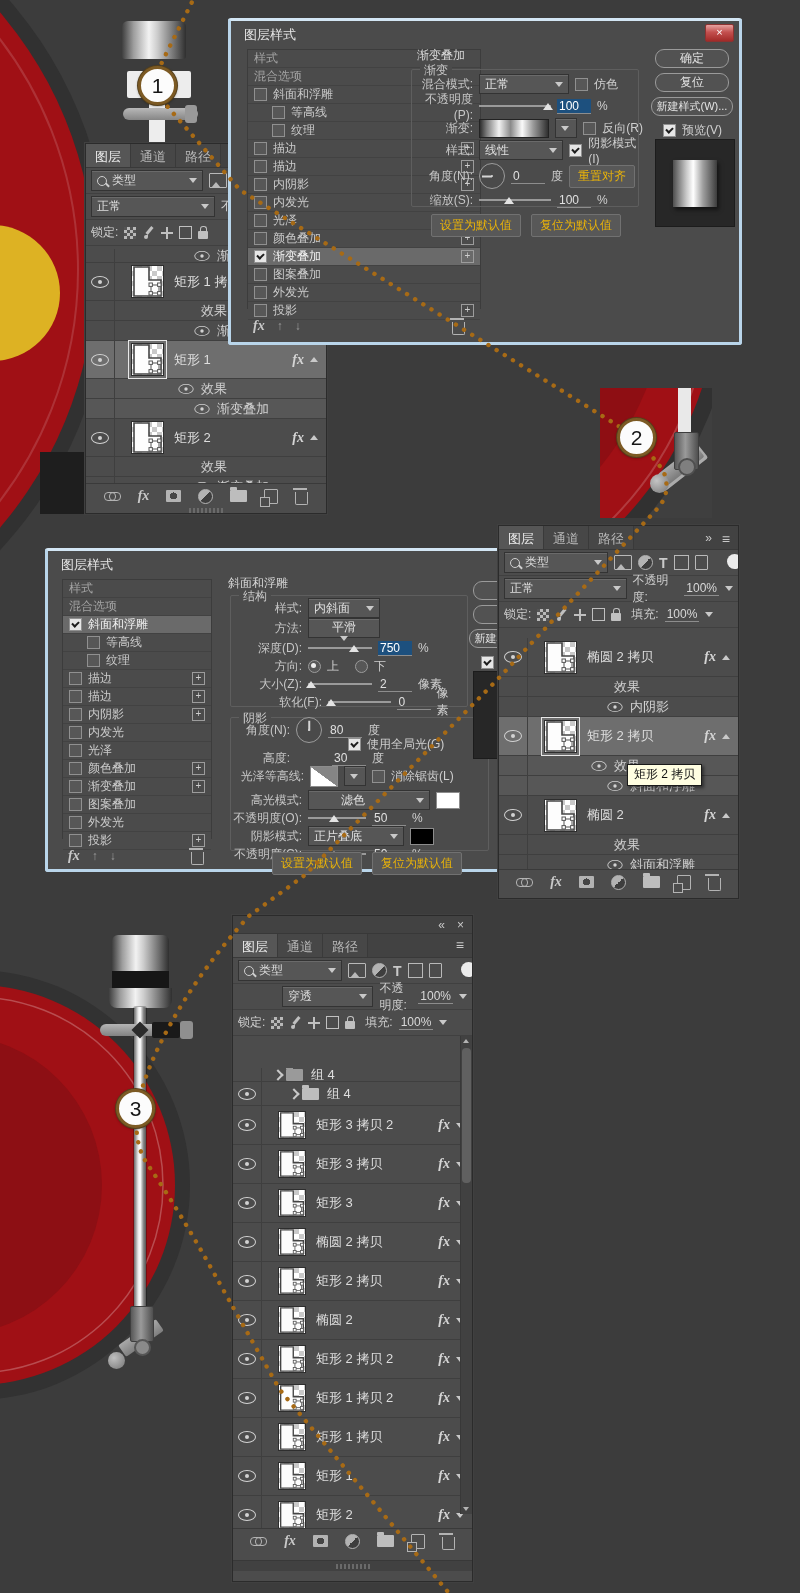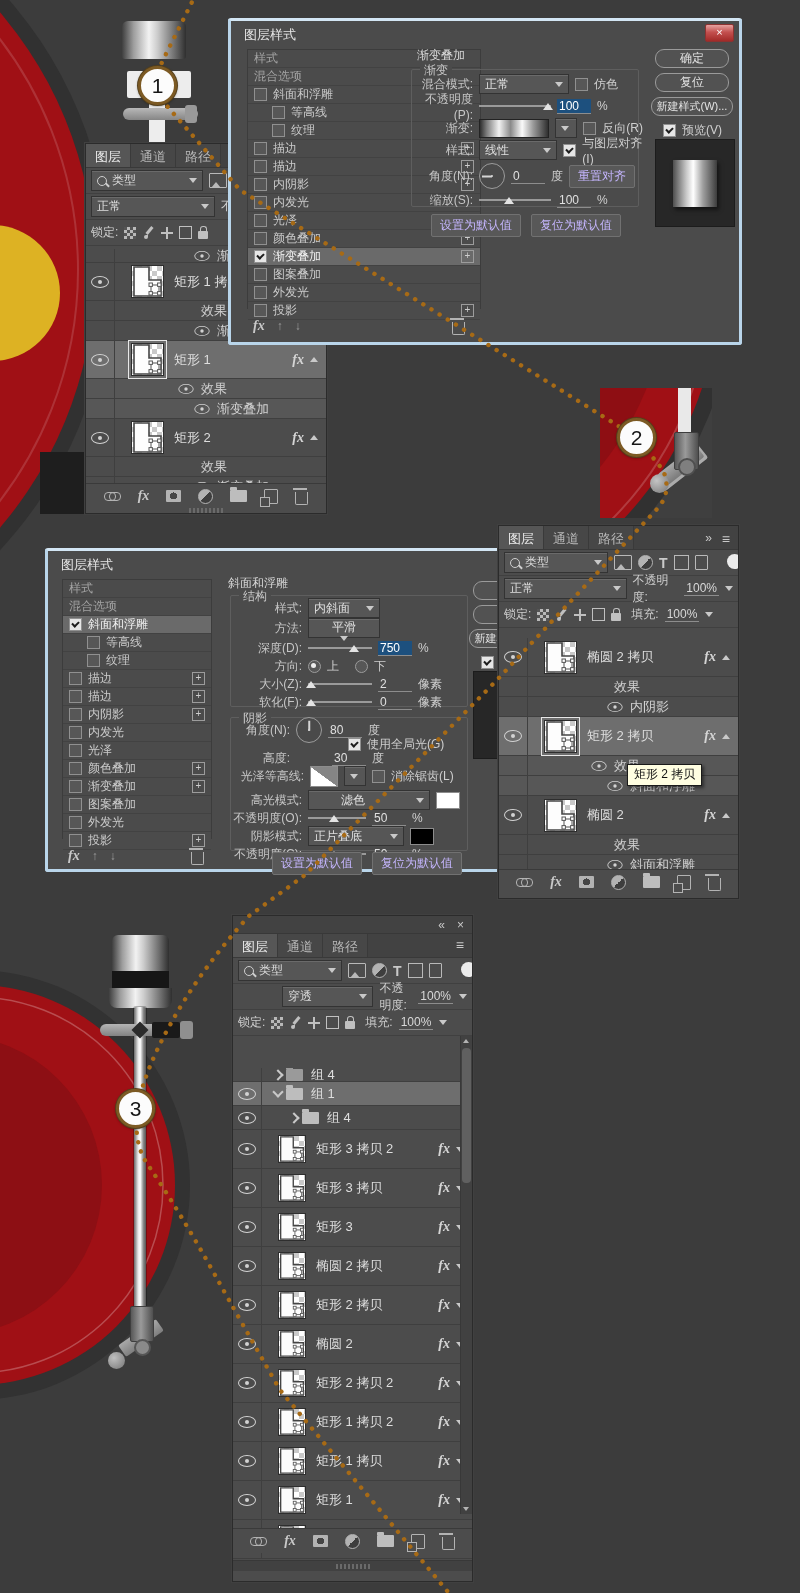--- a/index.html
+++ b/index.html
@@ -126,21 +126,21 @@
   .dd .grow{flex:1}
   .val{min-width:30px;border-bottom:1px solid #8d8d8d;color:#e0e0e0;padding:0 2px;}
   .val.hl{background:#1d507e;color:#fff;}
   .slider{position:relative;height:2px;background:#9a9a9a;}
   .slider .th{position:absolute;top:-2px;width:0;height:0;border-left:5px solid transparent;border-right:5px solid transparent;border-bottom:7px solid #e3e3e3;transform:translateX(-50%);}
   .dial{width:24px;height:24px;border:1px solid #9c9c9c;border-radius:50%;position:relative;background:#4a4a4a;flex:none;}
   .dial::before{content:"";position:absolute;left:50%;top:50%;width:2px;height:2px;margin:-1px;background:#d5d5d5;border-radius:50%;}
   .dial .hand{position:absolute;left:50%;top:50%;width:10px;height:1.5px;background:#d5d5d5;transform-origin:left center;}
   .radio{width:11px;height:11px;border:1px solid #9c9c9c;border-radius:50%;background:#575757;position:relative;flex:none;}
   .radio.on::after{content:"";position:absolute;left:2px;top:2px;width:5px;height:5px;border-radius:50%;background:#ededed;}
-  .btn{background:#585858;border:1px solid #717171;border-radius:2px;color:#c4b5fd;text-align:center;padding:2px 8px;font-size:12px;}
+  .btn{background:#585858;border:1px solid #717171;border-radius:2px;color:#eab308;text-align:center;padding:2px 8px;font-size:12px;}
   .pill{position:absolute;border:1px solid #9a9a9a;border-radius:9px;color:#e2e2e2;text-align:center;font-size:12px;height:17px;line-height:17px;background:#525252;}
   .gradstrip{height:17px;flex:1;border:1px solid #232323;
     background:linear-gradient(90deg,#2e2e2e,#7d7d7d 10%,#f2f2f2 28%,#8a8a8a 45%,#fafafa 62%,#9b9b9b 78%,#303030);}
   .swatch{width:22px;height:15px;border:1px solid #8c8c8c;flex:none;}
   .contour{width:26px;height:19px;border:1px solid #8c8c8c;background:linear-gradient(to top right,#fff 49%,#858585 50%);flex:none;}
   .prevbox{position:absolute;background:#272727;border:1px solid #1c1c1c;display:flex;align-items:center;justify-content:center;}
   .prevswatch{width:44px;height:47px;background:linear-gradient(90deg,#4e4e4e,#c7c7c7 30%,#fff 46%,#9f9f9f 68%,#3c3c3c);box-shadow:2px 3px 4px rgba(0,0,0,.5);}
   .tooltip{position:absolute;background:#fffee1;border:1px solid #1a1a1a;color:#111;font-size:12px;padding:1px 6px 2px;box-shadow:2px 2px 3px rgba(0,0,0,.45);z-index:5;white-space:nowrap;}
   .vscroll{position:absolute;width:11px;background:#414141;border-left:1px solid #383838;}
   .vthumb{position:absolute;left:1px;right:1px;background:#606060;border-radius:4px;}
@@ -504,21 +504,21 @@
         <span class="cb"></span>
         <span>反向(R)</span>
       </div>
       <div class="srow" style="left:176px;top:120px;width:236px;">
         <span class="lbl" style="width:66px;">样式:</span>
         <div class="dd" style="width:78px;">
             <span class="grow">线性</span>
             <span class="car"></span>
           </div>
         <span class="cb on"></span>
-        <span>与图层对齐(I)</span>
+        <span>阴影模式(I)</span>
       </div>
       <div class="srow" style="left:176px;top:142px;width:236px;height:26px;">
         <span class="lbl" style="width:66px;">角度(N):</span>
         <span class="dial">
             <span class="hand" style="transform:rotate(180deg);"></span>
           </span>
         <span class="val">0</span>
         <span>度</span>
         <span class="btn">重置对齐</span>
       </div>
@@ -683,28 +683,28 @@
       </div>
       <div class="srow" style="left:182px;top:124px;width:230px;">
         <span class="lbl" style="width:72px;">大小(Z):</span>
         <span class="slider" style="width:64px;">
             <span class="th" style="left:4%;"></span>
           </span>
         <span class="val">2</span>
         <span>像素</span>
       </div>
       <div class="srow" style="left:182px;top:142px;width:230px;">
-        <span class="lbl" style="width:72px;">软化(F):</span>
+        <span class="lbl" style="width:72px;margin-left:20px;">软化(F):</span>
         <span class="slider" style="width:64px;">
             <span class="th" style="left:4%;"></span>
           </span>
         <span class="val">0</span>
         <span>像素</span>
       </div>
-      <div class="grp" style="left:182px;top:166px;width:236px;height:132px;">
+      <div class="grp" style="left:182px;top:166px;width:236px;height:132px;padding-left:21px;">
           <span class="glab">阴影</span>
         </div>
       <div class="srow" style="left:182px;top:170px;width:230px;">
         <span class="lbl" style="width:60px;">角度(N):</span>
         <span class="dial">
             <span class="hand" style="transform:rotate(-90deg);"></span>
           </span>
         <span class="val">80</span>
         <span>度</span>
       </div>
@@ -995,30 +995,20 @@
 
         <div class="row k-group clip">
           <div class="eyecol"></div>
           <div class="body">
             <span class="gcar"></span>
             <span class="fold dark"></span>
             <span class="lname">组 4</span>
           </div>
         </div>
 
-        <div class="row k-group sel">
-          <div class="eyecol">
-            <span class="eye"></span>
-          </div>
-          <div class="body">
-            <span class="gcar open"></span>
-            <span class="fold"></span>
-            <span class="lname">组 1</span>
-          </div>
-        </div>
 
         <div class="row k-group indent">
           <div class="eyecol">
             <span class="eye"></span>
           </div>
           <div class="body">
             <span class="gcar"></span>
             <span class="fold"></span>
             <span class="lname">组 4</span>
           </div>

